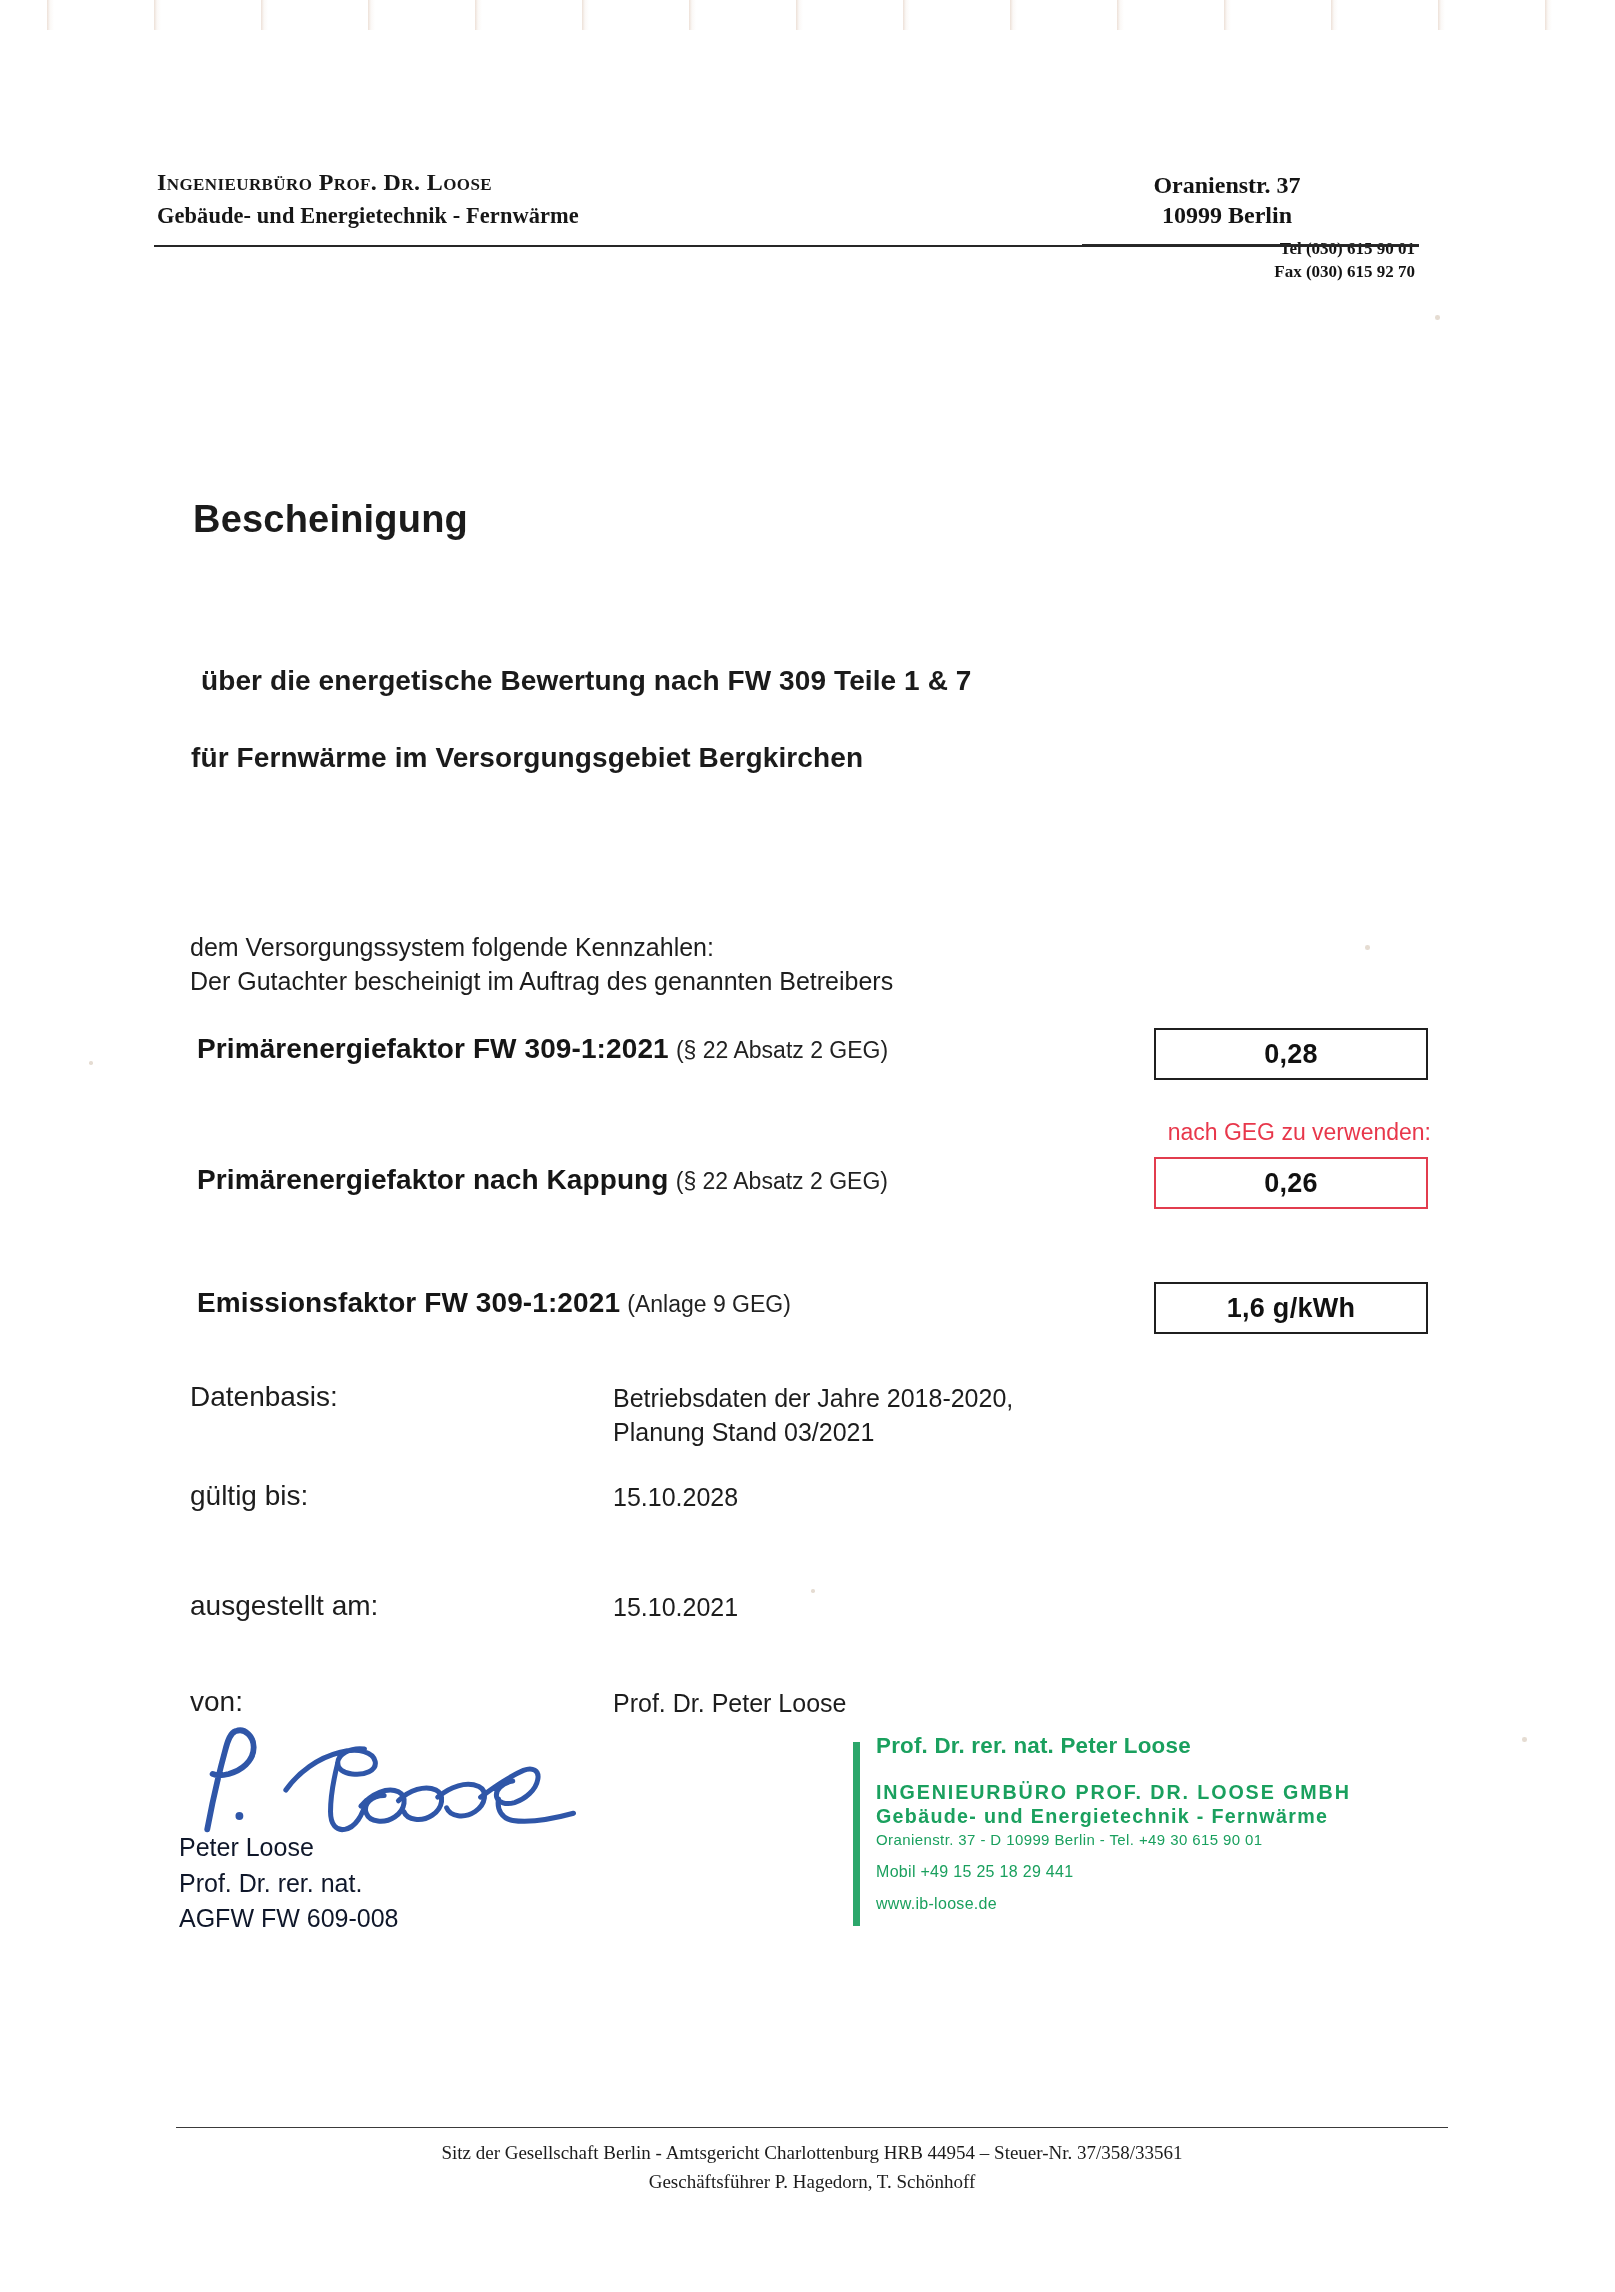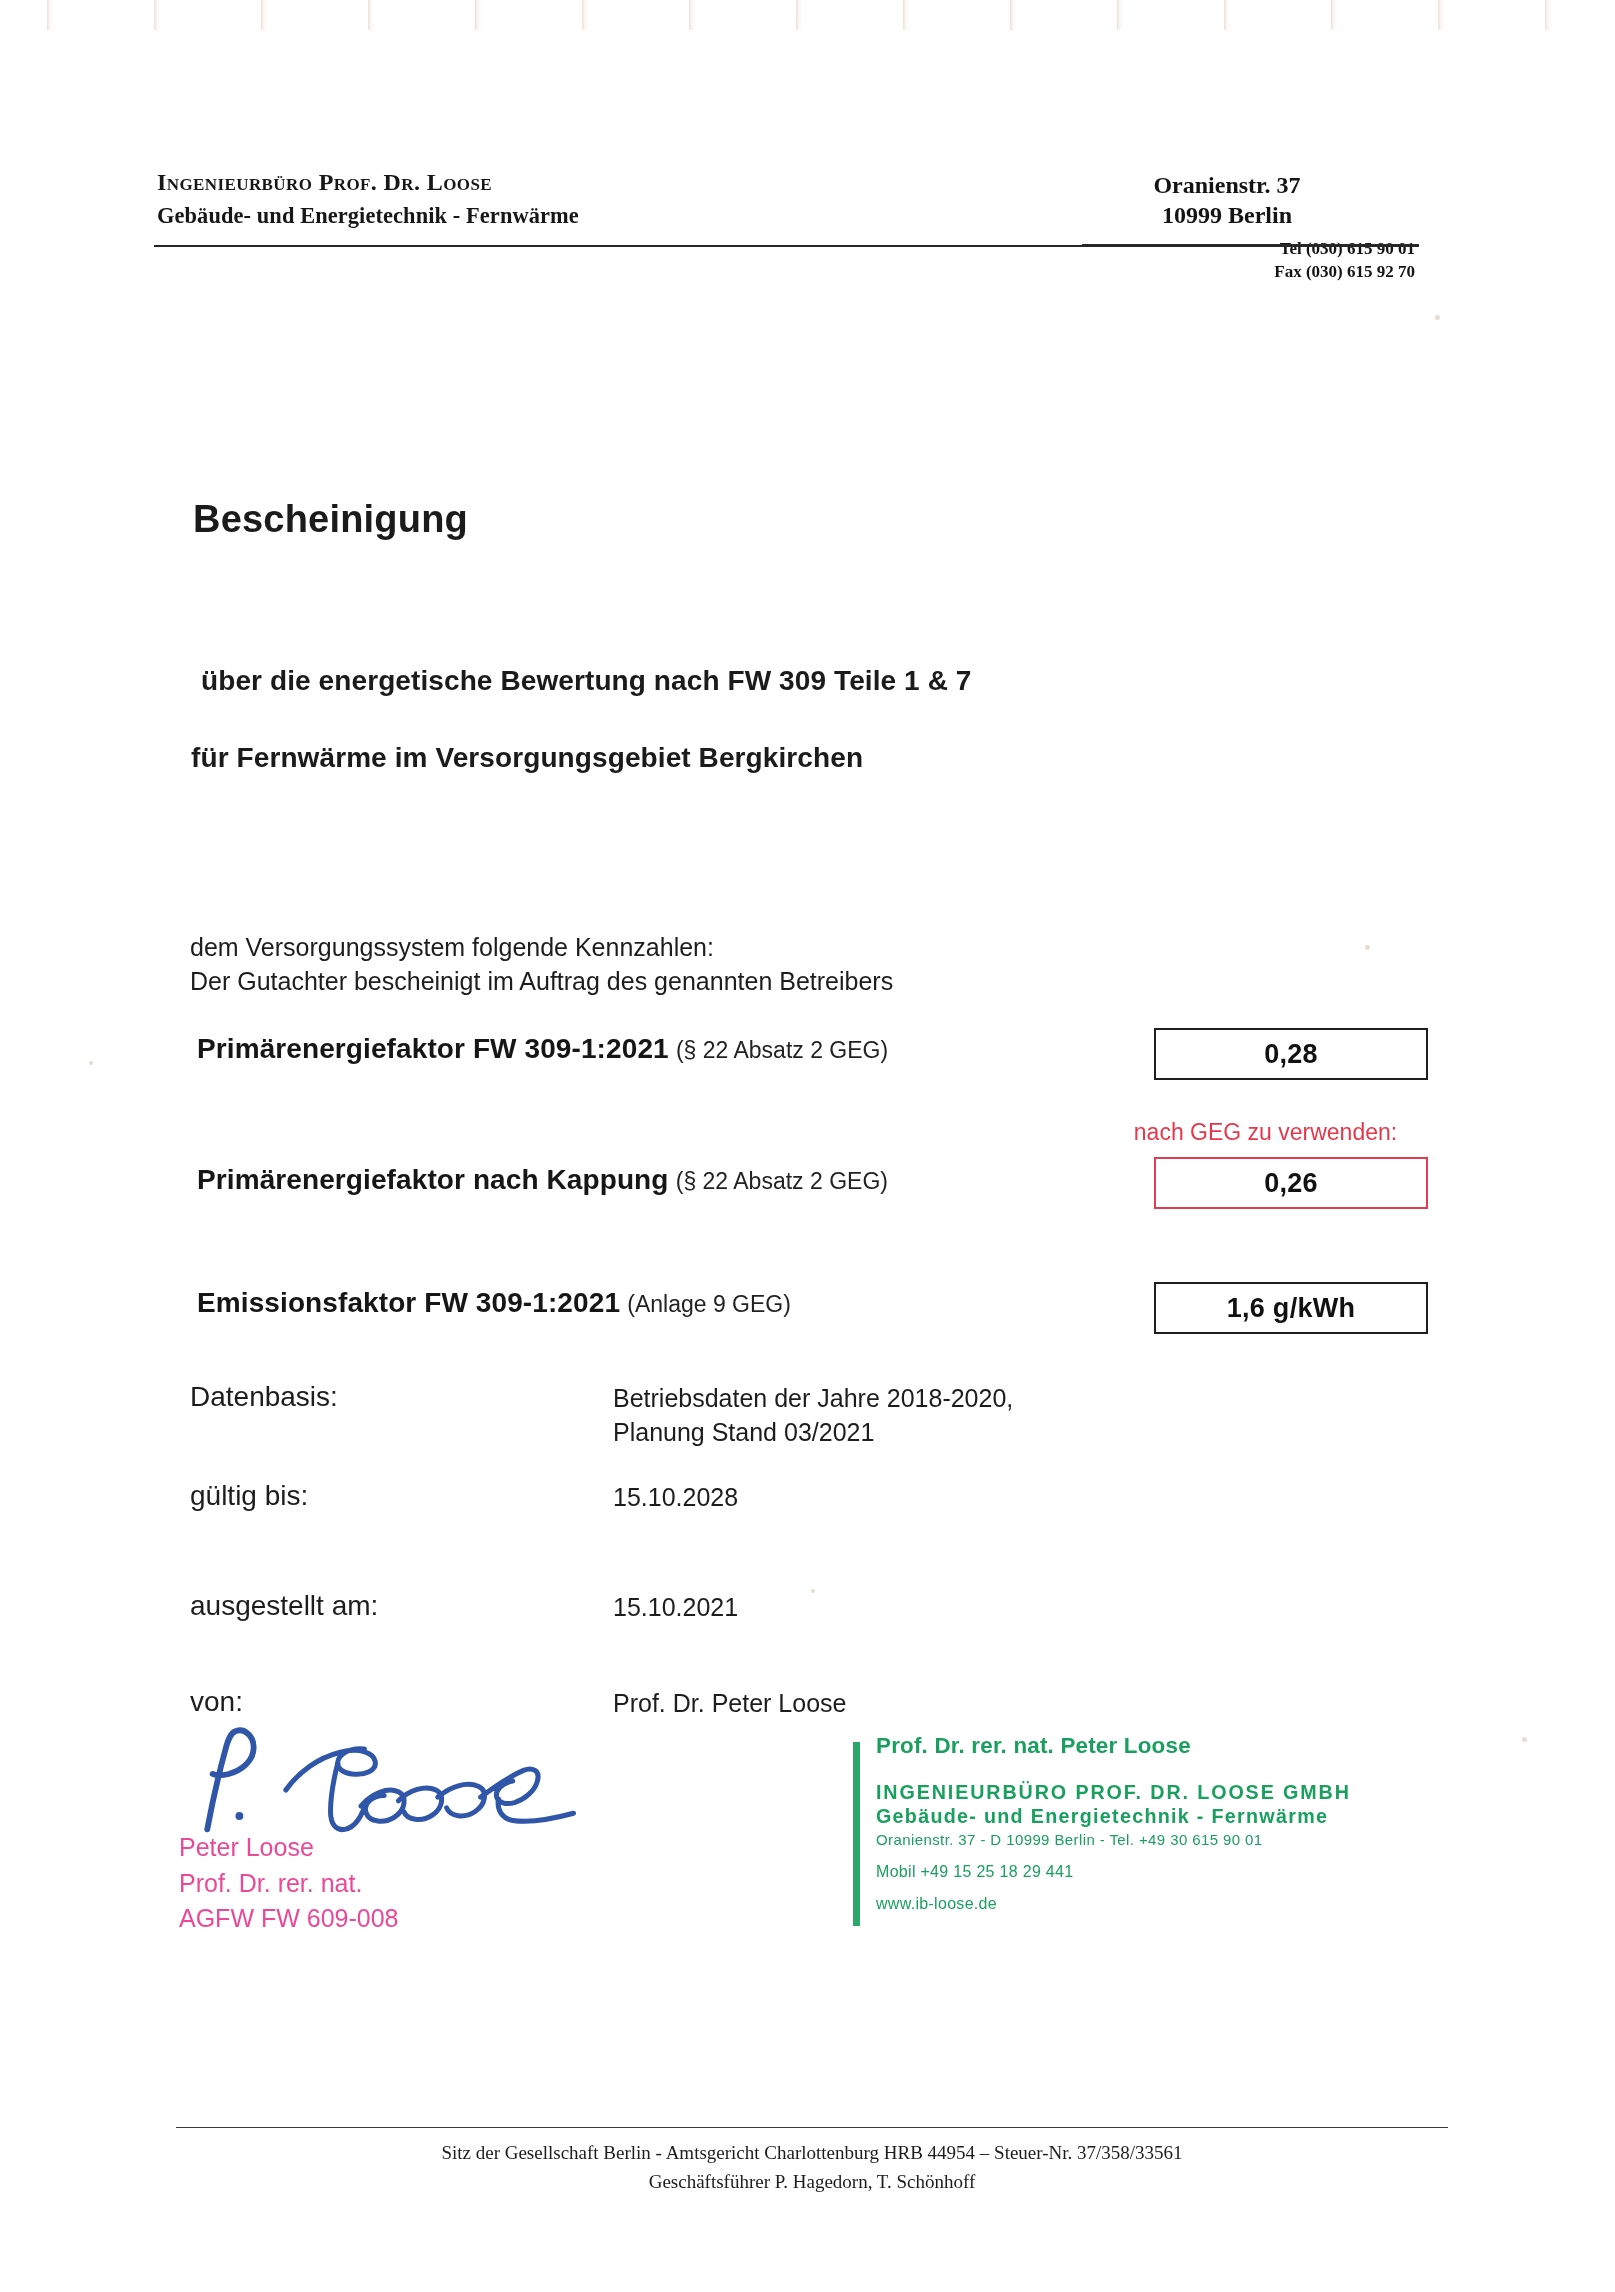--- a/index.html
+++ b/index.html
@@ -94,21 +94,21 @@
     background:#fff;
     font-size:27px; font-weight:700; color:#111;
     letter-spacing:0.3px;
   }
   .valbox-1{left:1154px; top:1028px; width:270px; height:48px; border:2.7px solid #1f1f1f;}
   .valbox-2{left:1154px; top:1157px; width:270px; height:48px; border:2.7px solid #e23c4e;}
   .valbox-3{left:1154px; top:1282px; width:270px; height:48px; border:2.7px solid #1f1f1f;}
 
   .geg-note{
     position:absolute; left:1100px; top:1119px; width:331px;
-    text-align:center;
+    text-align:right;
     font-size:23px; font-weight:400; color:#e8374b; white-space:nowrap;
   }
 
   
   .drow{position:absolute; left:190px; width:1164px;}
   .drow .d-label{
     position:absolute; left:0; top:0;
     font-size:28px; color:#1d1d1d; white-space:nowrap;
   }
   .drow .d-value{
@@ -118,21 +118,21 @@
   .drow-1{top:1381px;}
   .drow-2{top:1480px;}
   .drow-3{top:1590px;}
   .drow-4{top:1686px;}
 
   
   .sig-wrap{position:absolute; left:176px; top:1715px; width:502px; height:134px;}
   .sig-wrap svg{display:block;}
   .sig-name{
     position:absolute; left:179px; top:1830px;
-    font-size:25px; color:#ec4899; line-height:1.42; white-space:nowrap;
+    font-size:25px; color:#0f172a; line-height:1.42; white-space:nowrap;
   }
 
   
   .stamp{
     position:absolute; left:853px; top:1731px; width:502px;
     color:#1aa05e;
   }
   .stamp-bar{
     position:absolute; left:0; top:10.7px; width:7.2px; height:184px;
     background:#1aa05e; opacity:.92;

